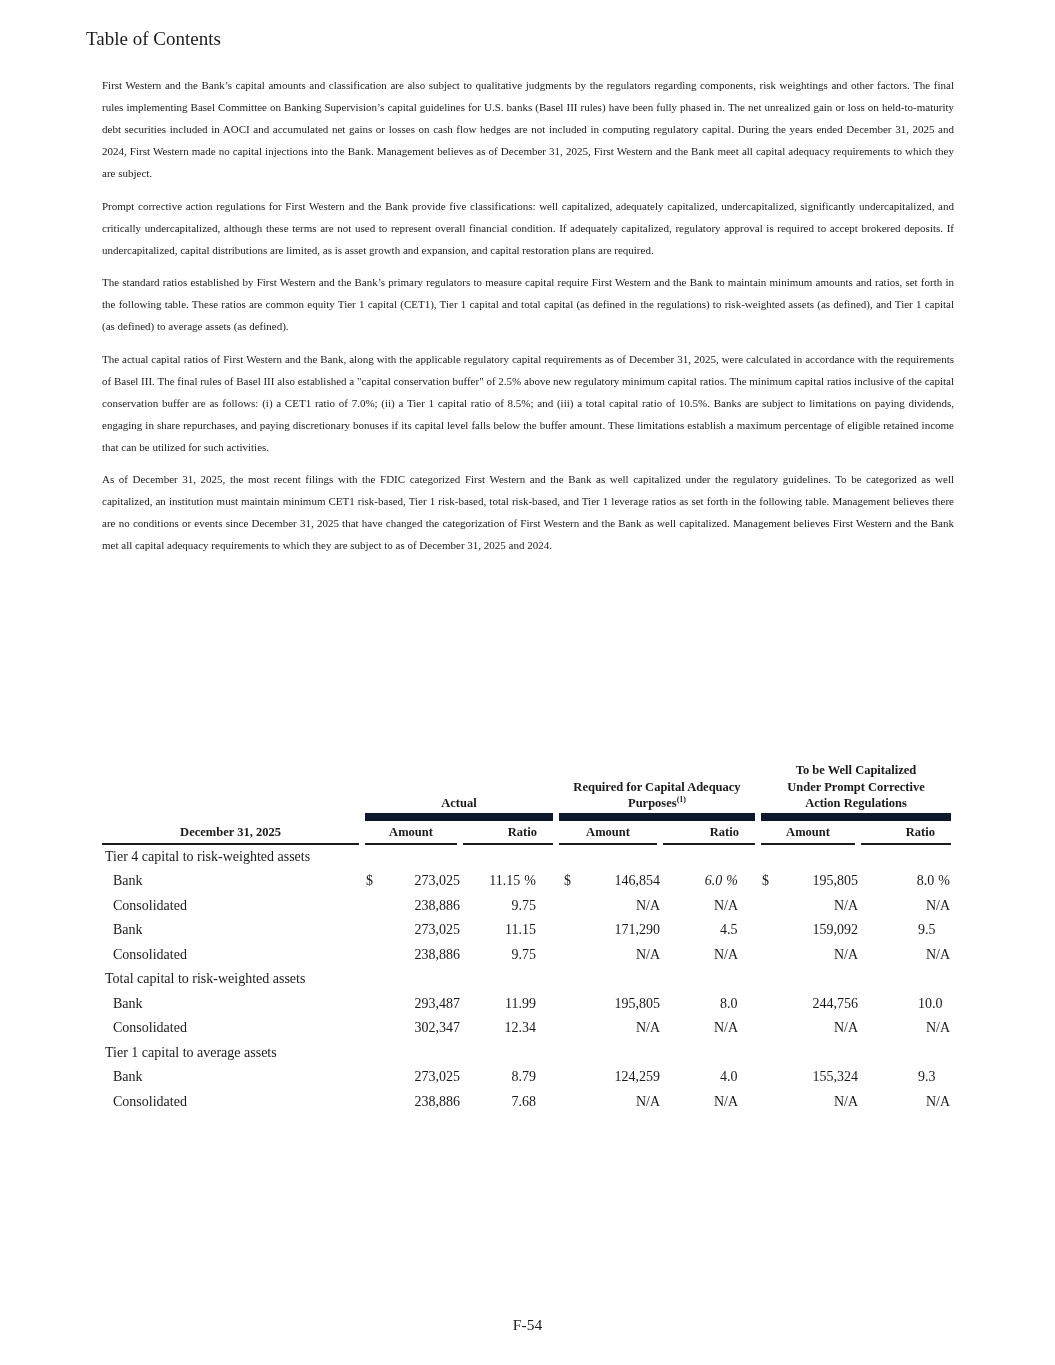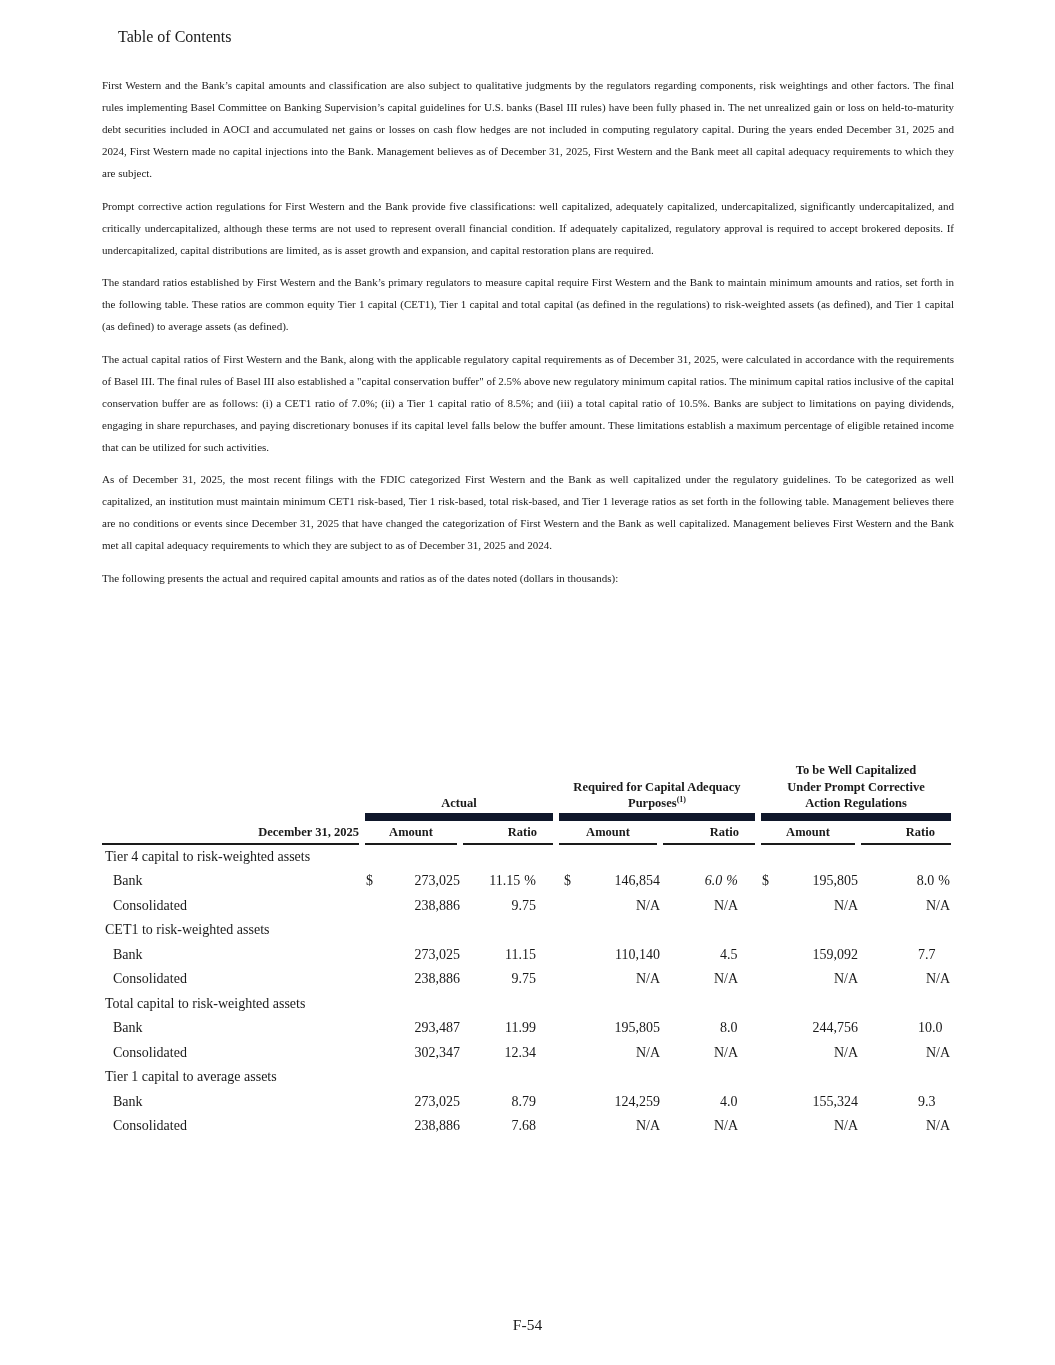--- a/index.html
+++ b/index.html
@@ -1,26 +1,26 @@
 <!DOCTYPE html>
 <html><head>
 <meta charset="utf-8">
 <style>
   html, body { margin: 0; padding: 0; background: #ffffff; }
   body { width: 1055px; height: 1365px; position: relative; font-family: "Liberation Serif", serif; color: #1a1a1a; }
-  .toc { position: absolute; left: 118px; top: 28px; font-size: 16px; }
+  .toc { position: absolute; left: 86px; top: 28px; font-size: 19px; }
   .content { position: absolute; left: 102px; top: 74px; width: 852px; font-size: 11px; line-height: 22px; }
   .content p { margin: 0 0 10.5px 0; text-align: justify; }
   table.cap { position: absolute; left: 102px; top: 762px; width: 852px; border-collapse: separate; border-spacing: 0; font-size: 14px; }
   table.cap td, table.cap th { padding: 0; }
   .hdr-group { font-weight: bold; text-align: center; vertical-align: bottom; font-size: 12.5px; line-height: 16.5px; }
   .hdr-group span { display: block; border-bottom: 8px solid #0f172a; margin: 0 3px; padding-bottom: 1px; }
   .hdr-sub th { font-weight: bold; font-size: 12.5px; text-align: center; height: 22px; vertical-align: middle; }
   .hdr-sub th span { display: block; border-bottom: 2px solid #1a1a1a; margin: 0 3px; padding-bottom: 3px; padding-top: 4px; }
-  .hdr-sub th.left { text-align: right; }
+  .hdr-sub th.left { text-align: center; }
   .hdr-sub th.left span { margin-left: 0; }
   .hdr-sub th.ratio span { text-align: right; padding-right: 2px; }
   tr.row td { height: 24.5px; vertical-align: middle; }
   tr.section td.label { padding-left: 3px; }
   tr.item td.label { padding-left: 11px; }
   td.num { text-align: right; padding-right: 8px; }
   td.num.pct { padding-right: 4px; }
   td.num.leftish { text-align: left; padding-left: 60px; }
   .cell { display: flex; justify-content: space-between; }
   .pagenum { position: absolute; left: 0; width: 1055px; top: 1316px; text-align: center; font-size: 15.5px; }
@@ -29,21 +29,20 @@
 <body>
 
 <div class="toc">Table of Contents</div>
 
 <div class="content">
   <p>First Western and the Bank’s capital amounts and classification are also subject to qualitative judgments by the regulators regarding components, risk weightings and other factors. The final rules implementing Basel Committee on Banking Supervision’s capital guidelines for U.S. banks (Basel III rules) have been fully phased in. The net unrealized gain or loss on held-to-maturity debt securities included in AOCI and accumulated net gains or losses on cash flow hedges are not included in computing regulatory capital. During the years ended December 31, 2025 and 2024, First Western made no capital injections into the Bank. Management believes as of December 31, 2025, First Western and the Bank meet all capital adequacy requirements to which they are subject.</p>
   <p>Prompt corrective action regulations for First Western and the Bank provide five classifications: well capitalized, adequately capitalized, undercapitalized, significantly undercapitalized, and critically undercapitalized, although these terms are not used to represent overall financial condition. If adequately capitalized, regulatory approval is required to accept brokered deposits. If undercapitalized, capital distributions are limited, as is asset growth and expansion, and capital restoration plans are required.</p>
   <p>The standard ratios established by First Western and the Bank’s primary regulators to measure capital require First Western and the Bank to maintain minimum amounts and ratios, set forth in the following table. These ratios are common equity Tier 1 capital (CET1), Tier 1 capital and total capital (as defined in the regulations) to risk-weighted assets (as defined), and Tier 1 capital (as defined) to average assets (as defined).</p>
   <p>The actual capital ratios of First Western and the Bank, along with the applicable regulatory capital requirements as of December 31, 2025, were calculated in accordance with the requirements of Basel III. The final rules of Basel III also established a "capital conservation buffer" of 2.5% above new regulatory minimum capital ratios. The minimum capital ratios inclusive of the capital conservation buffer are as follows: (i) a CET1 ratio of 7.0%; (ii) a Tier 1 capital ratio of 8.5%; and (iii) a total capital ratio of 10.5%. Banks are subject to limitations on paying dividends, engaging in share repurchases, and paying discretionary bonuses if its capital level falls below the buffer amount. These limitations establish a maximum percentage of eligible retained income that can be utilized for such activities.</p>
   <p>As of December 31, 2025, the most recent filings with the FDIC categorized First Western and the Bank as well capitalized under the regulatory guidelines. To be categorized as well capitalized, an institution must maintain minimum CET1 risk-based, Tier 1 risk-based, total risk-based, and Tier 1 leverage ratios as set forth in the following table. Management believes there are no conditions or events since December 31, 2025 that have changed the categorization of First Western and the Bank as well capitalized. Management believes First Western and the Bank met all capital adequacy requirements to which they are subject to as of December 31, 2025 and 2024.</p>
-  <p>The following presents the actual and required capital amounts and ratios as of the dates noted (dollars in thousands):</p>
 </div>
 
 <table class="cap">
   <colgroup>
     <col style="width:260px">
     <col style="width:98px">
     <col style="width:96px">
     <col style="width:104px">
     <col style="width:98px">
     <col style="width:100px">
@@ -131,31 +130,28 @@
       </tr>
       <tr class="row item">
         <td class="label">Consolidated</td>
         <td class="num">238,886</td>
         <td class="num pct" style="padding-right: 20px;">9.75</td>
         <td class="num">N/A</td>
         <td class="num pct" style="padding-right: 20px;">N/A</td>
         <td class="num">N/A</td>
         <td class="num pct">N/A</td>
       </tr>
-      <tr class="row section">
-        <td class="label" colspan="7">CET1 to risk-weighted assets</td>
-      </tr>
       <tr class="row item">
         <td class="label">Bank</td>
         <td class="num">273,025</td>
         <td class="num pct" style="padding-right: 20px;">11.15</td>
-        <td class="num">110,140</td>
+        <td class="num">171,290</td>
         <td class="num leftish">4.5</td>
         <td class="num">159,092</td>
-        <td class="num leftish">7.7</td>
+        <td class="num leftish">9.5</td>
       </tr>
       <tr class="row item">
         <td class="label">Consolidated</td>
         <td class="num">238,886</td>
         <td class="num pct" style="padding-right: 20px;">9.75</td>
         <td class="num">N/A</td>
         <td class="num pct" style="padding-right: 20px;">N/A</td>
         <td class="num">N/A</td>
         <td class="num pct">N/A</td>
       </tr>

